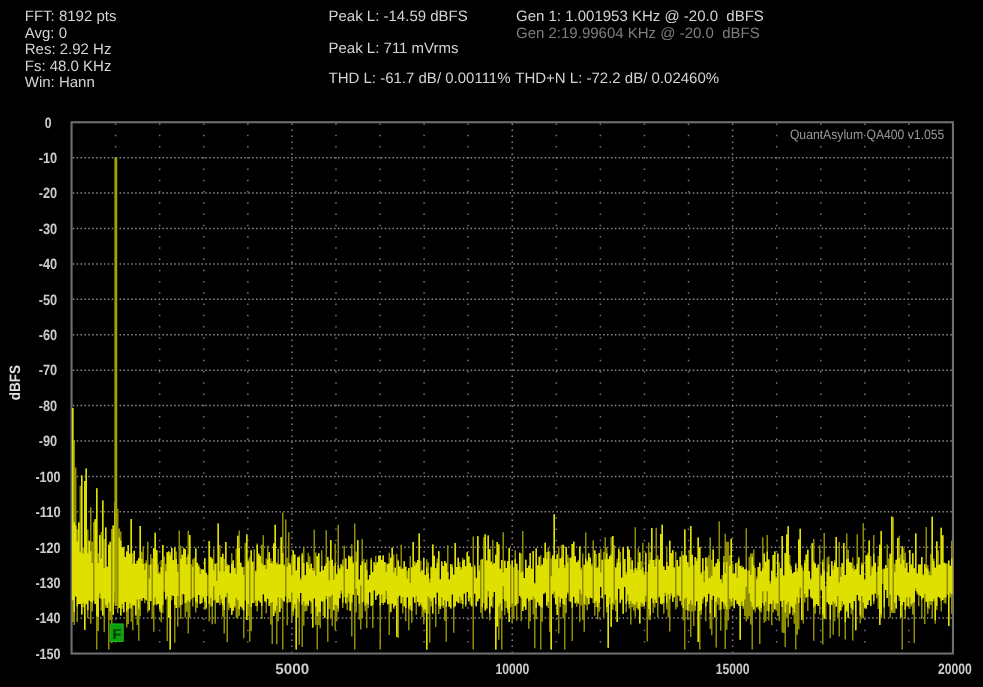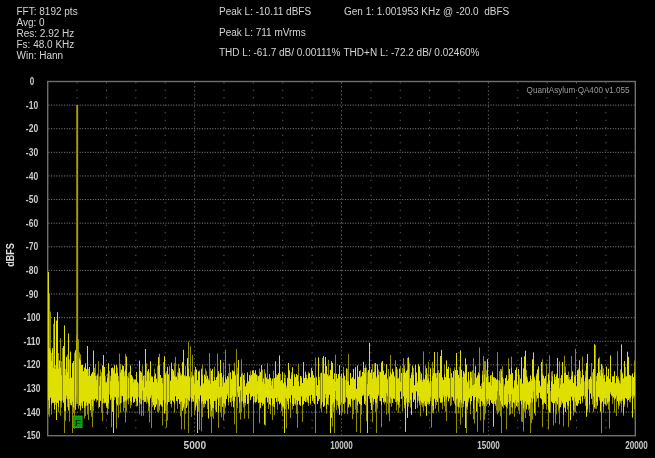--- a/index.html
+++ b/index.html
@@ -74,18 +74,19 @@
 <text x="341.6" y="449" text-anchor="middle" textLength="22.5" lengthAdjust="spacingAndGlyphs" class="ax">10000</text>
 <text x="488.4" y="449" text-anchor="middle" textLength="22.5" lengthAdjust="spacingAndGlyphs" class="ax">15000</text>
 <text x="636.6" y="449" text-anchor="middle" textLength="22.5" lengthAdjust="spacingAndGlyphs" class="ax">20000</text>
     <text x="13.5" y="255" text-anchor="middle" font-size="10" font-weight="bold" fill="#e0e0e0" font-family="Liberation Sans" transform="rotate(-90 13.5 255)" textLength="23.5" lengthAdjust="spacingAndGlyphs">dBFS</text>
   </svg>
   <div class="t" style="left:16.5px;top:6.1px">FFT: 8192 pts
 Avg: 0
 Res: 2.92 Hz
 Fs: 48.0 KHz
 Win: Hann</div>
-  <div class="t" style="left:219px;top:6.2px">Peak L: -10.11 dBFS</div>
+  <div class="t" style="left:219px;top:6.2px">Peak L: -14.59 dBFS</div>
   <div class="t" style="left:219px;top:27.1px">Peak L: 711 mVrms</div>
   <div class="t" style="left:219px;top:47.4px">THD L: -61.7 dB/ 0.00111%</div>
   <div class="t" style="left:344px;top:6.2px">Gen 1: 1.001953 KHz @ -20.0  dBFS</div>
+  <div class="t dim" style="left:344px;top:17.4px">Gen 2:19.99604 KHz @ -20.0  dBFS</div>
   <div class="t" style="left:343.5px;top:47.4px">THD+N L: -72.2 dB/ 0.02460%</div>
 </div>
 
 </body></html>

